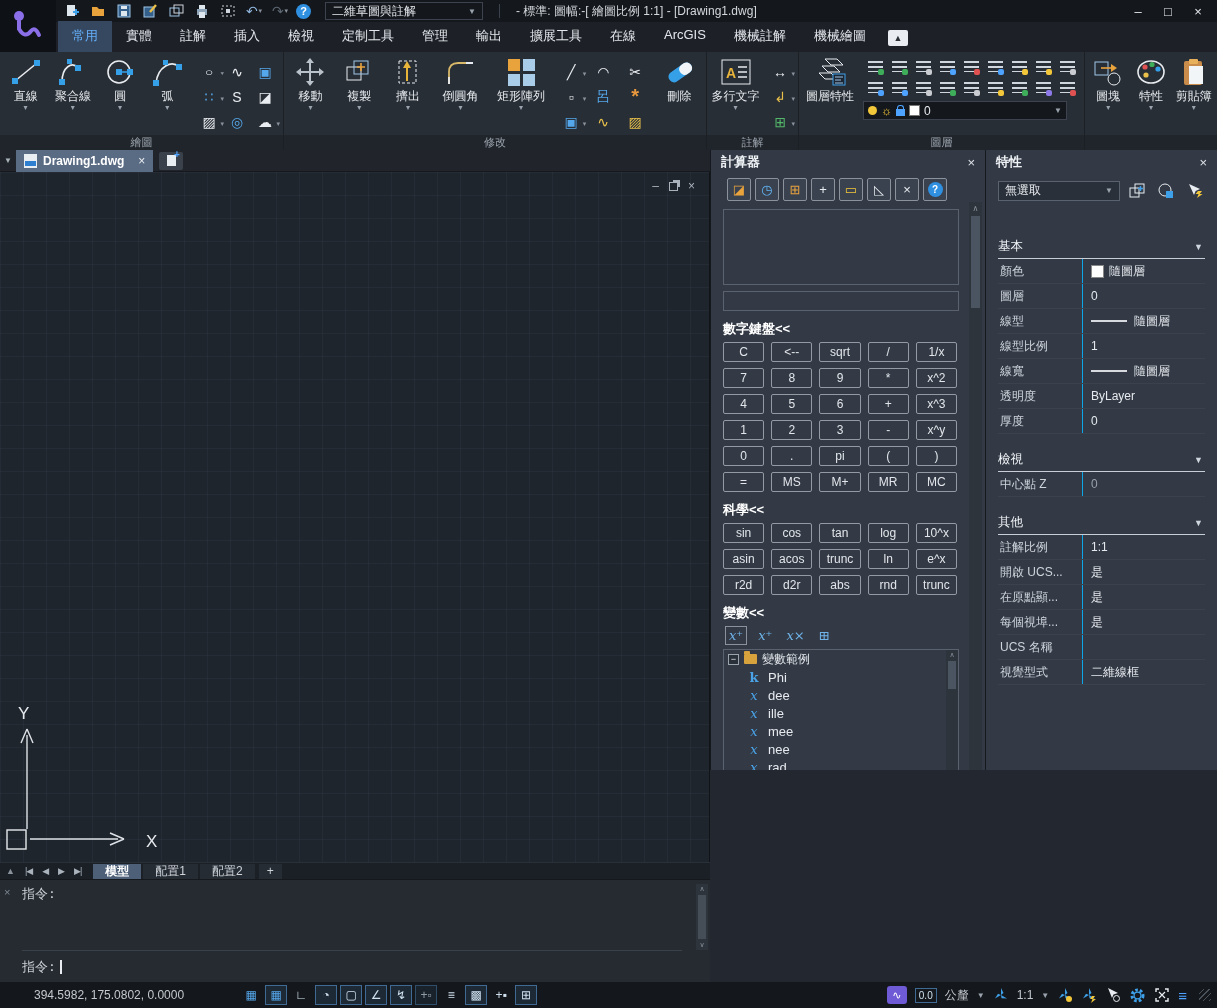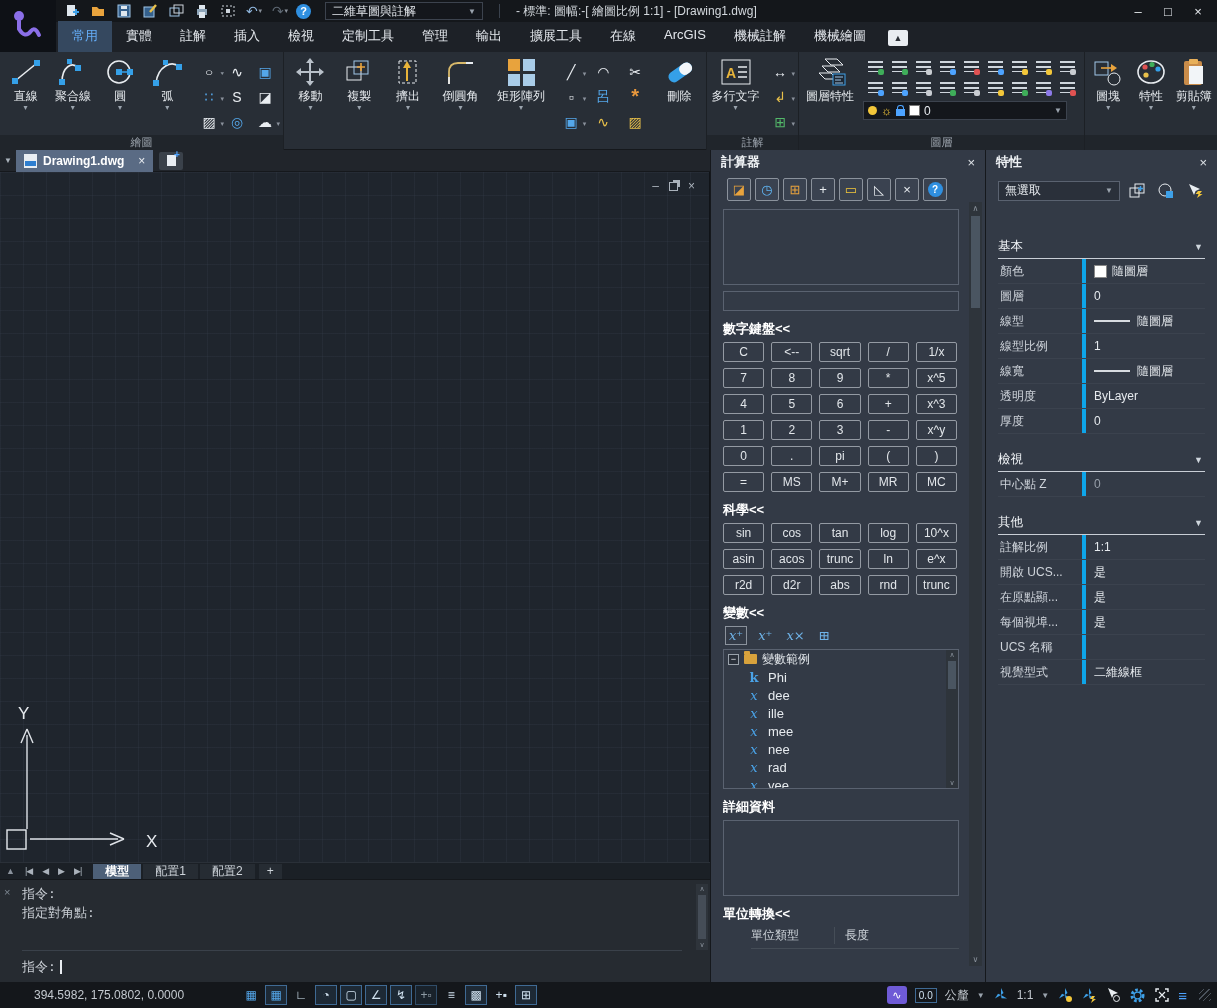--- a/index.html
+++ b/index.html
@@ -109,21 +109,21 @@
 .sb-right{margin-left:auto;display:flex;align-items:center;gap:8px}
 .purple-badge{width:20px;height:18px;border-radius:3px;background:#6f5bd6;color:#fff;display:flex;align-items:center;justify-content:center;font-size:11px}
 .dynbox{border:1px solid #3f6a94;color:#cfe0ee;font-size:10px;padding:1px 3px}
 .sb-text{color:#c3c9cf}
 .sb-arr{font-size:8px;color:#9aa3ad}
 .sb-ic{display:flex;align-items:center;justify-content:center}
 .menu-ic{color:#4da3ff;font-size:15px;font-weight:bold}
 .grip{width:12px;height:12px;background:repeating-linear-gradient(135deg,transparent 0 3px,#4a525c 3px 4px);margin-left:4px}
 
 
-.palette{position:absolute;top:150px;height:832px;background:#333a46;border-left:1px solid #15181c;overflow:hidden}
+.palette{position:absolute;top:150px;height:620px;background:#333a46;border-left:1px solid #15181c;overflow:hidden}
 .phead{height:24px;display:flex;align-items:center;justify-content:space-between;padding:0 10px;color:#eef1f4;font-size:13px;font-weight:bold}
 .pclose{font-weight:normal;color:#dfe3e8;font-size:13px}
 
 
 #calc{left:710px;width:275px}
 .ctoolbar{display:flex;gap:4px;margin:4px 0 8px 16px}
 .ctb{width:24px;height:23px;background:#3a4250;border:1px solid #8b929c;border-radius:2px;display:flex;align-items:center;justify-content:center}
 .ctb span{color:var(--ac,#e9edf1);font-size:13px;line-height:1}
 .ctb.round span{background:#2f8fe0;color:#fff;width:15px;height:15px;border-radius:50%;display:flex;align-items:center;justify-content:center;font-size:10px;font-weight:bold}
 .chist{margin:2px 26px 0 12px;height:76px;border:1px solid #5a6270}
@@ -159,21 +159,21 @@
 .ptoolbar{display:flex;align-items:center;margin:6px 10px 0 12px;gap:5px}
 .pcombo{flex:1;height:20px;background:#2a303a;border:1px solid #5a6270;display:flex;align-items:center;justify-content:space-between;padding:0 6px;color:#e6eaee}
 .pcombo .arr{font-size:8px;color:#9aa3ad}
 .ptool{width:24px;height:21px;display:flex;align-items:center;justify-content:center;position:relative}
 .psec{display:flex;align-items:center;justify-content:space-between;margin:0 12px;padding:3px 2px 3px 0;border-bottom:1px solid #c9ced6;color:#f2f5f8;font-size:12.5px}
 .psec.first{margin-top:34px}
 .psec .sec-arr{font-size:9px;color:#cfd6dd}
 .prows{margin:0 12px 14px 12px}
 .prow{display:grid;grid-template-columns:84px 1fr;height:25px;align-items:center;border-bottom:1px solid #3b424e}
 .plab{color:#cfd4db;padding-left:2px;white-space:nowrap;overflow:hidden}
-.pval{color:#e6eaee;padding-left:8px;border-left:4px solid #0ea5e9;height:100%;display:flex;align-items:center;white-space:nowrap}
+.pval{color:#e6eaee;padding-left:8px;border-left:1px solid #0ea5e9;height:100%;display:flex;align-items:center;white-space:nowrap}
 .prows.dim .pval{color:#98a0aa}
 .prow.g-swatch .pval::before{content:"";width:11px;height:11px;background:#fff;border:1px solid #888;margin-right:5px;flex:none}
 .prow.g-line .pval::before{content:"";width:36px;height:2px;background:#d7dbe0;margin-right:7px;flex:none}
 </style>
 </head>
 <body>
 
 <div id="applogo">
   <svg width="34" height="34" viewBox="0 0 34 34">
     <circle cx="8" cy="7" r="5" fill="#8b6fe8"></circle>
@@ -388,20 +388,21 @@
       <div class="bigbtn">
         <svg class="ic" viewBox="0 0 34 30">
             <g transform="rotate(-35 17 15)">
               <rect x="4" y="10" width="26" height="11" rx="5" fill="#35a0e8"></rect>
               <rect x="17" y="10" width="13" height="11" rx="5" fill="#f2f5f8"></rect>
             </g>
           </svg>
         <span class="blabel">刪除</span>
       </div>
     </div>
+    <div class="plabel">修改</div>
   </div>
 
   <div class="rpanel" style="width:92px">
     <div class="pbody">
       <div class="bigbtn w56">
         <svg class="ic" viewBox="0 0 34 30">
             <rect x="3" y="3" width="28" height="24" fill="none" stroke="#e8ecf0"></rect>
             <text x="7" y="21" font-size="14" font-weight="bold" fill="#e8b43a" font-family="Liberation Sans,sans-serif">A</text>
             <path d="M19 10h9M19 15h9M19 20h9" stroke="#e8ecf0" stroke-width="1.5"></path>
           </svg>
@@ -594,21 +595,20 @@
       <span class="ltab">配置1</span>
       <span class="ltab">配置2</span>
     </div>
   <span class="ltab add" style="margin-left:2px">+</span>
 </div>
 
 <div id="cmd">
   <span class="cmd-close">×</span>
   <div class="cmd-hist">
       <div class="cline">指令:</div>
-      <div class="cline">指定對角點:</div>
     </div>
   <div class="cmd-scroll">
       <span>∧</span>
       <span class="thumb"></span>
       <span>∨</span>
     </div>
   <div class="cmd-input">
     <span>指令:</span>
     <span class="caret"></span>
   </div>
@@ -728,21 +728,21 @@
   <div class="npad">
       <button class="cbtn">C</button>
       <button class="cbtn">&lt;--</button>
       <button class="cbtn">sqrt</button>
       <button class="cbtn">/</button>
       <button class="cbtn">1/x</button>
       <button class="cbtn">7</button>
       <button class="cbtn">8</button>
       <button class="cbtn">9</button>
       <button class="cbtn">*</button>
-      <button class="cbtn">x^5</button>
+      <button class="cbtn">x^2</button>
       <button class="cbtn">4</button>
       <button class="cbtn">5</button>
       <button class="cbtn">6</button>
       <button class="cbtn">+</button>
       <button class="cbtn">x^3</button>
       <button class="cbtn">1</button>
       <button class="cbtn">2</button>
       <button class="cbtn">3</button>
       <button class="cbtn">-</button>
       <button class="cbtn">x^y</button>

